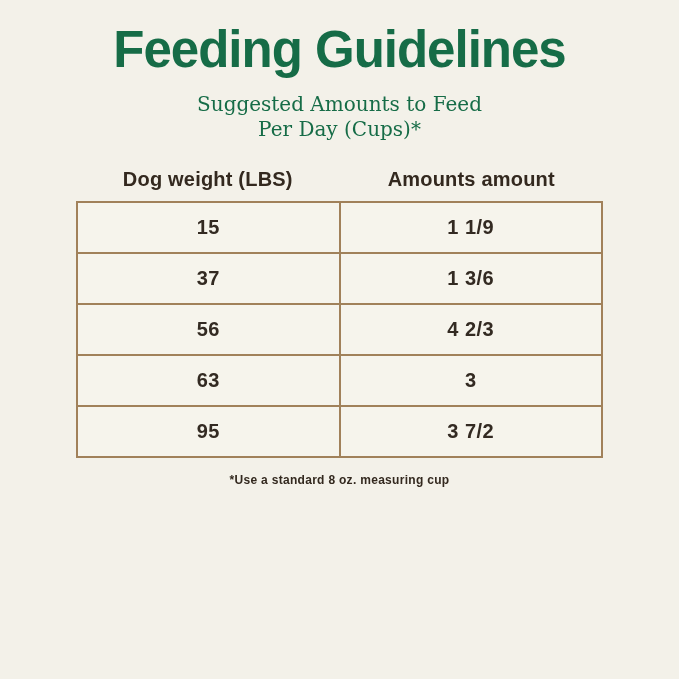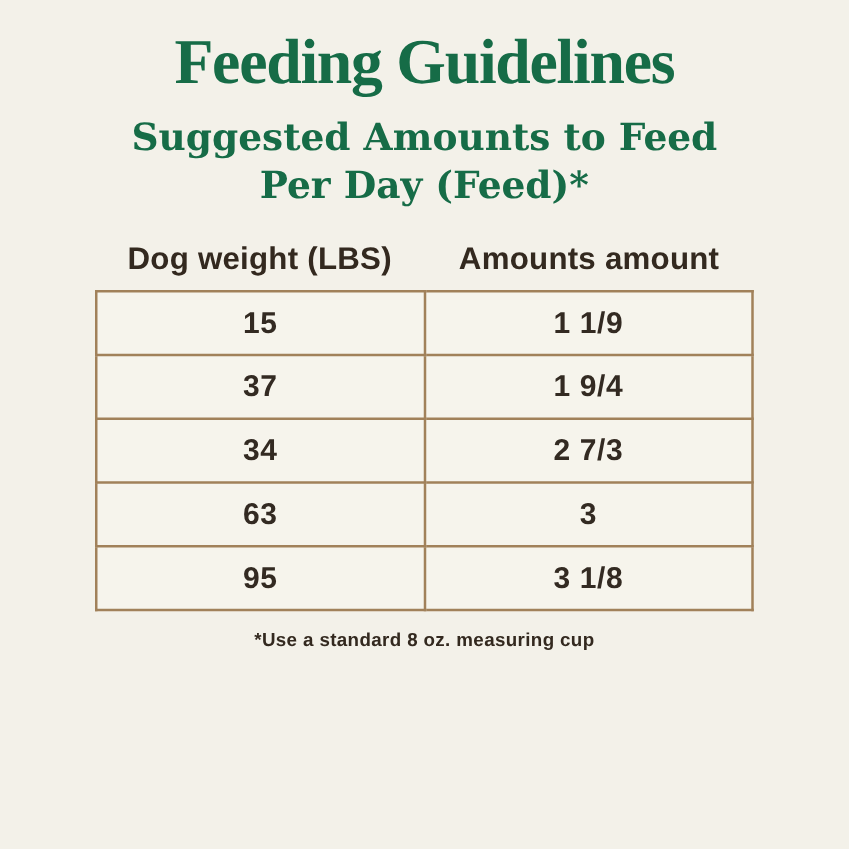--- a/index.html
+++ b/index.html
@@ -16,115 +16,115 @@
   .page {
     width: 679px;
     height: 679px;
     display: flex;
     flex-direction: column;
     align-items: center;
     box-sizing: border-box;
     padding-top: 22px;
   }
   .title {
-    font-family: Liberation Serif, serif;
+    font-family: Liberation Sans, sans-serif;
     font-weight: bold;
     font-size: 51px;
     line-height: 1.1;
     color: #166c47;
     text-align: center;
     letter-spacing: -1px;
     margin: 0;
   }
   .subtitle {
     font-family: "DejaVu Serif", serif;
-    font-weight: bold;
-    font-size: 30px;
+    font-weight: normal;
+    font-size: 20px;
     line-height: 1.25;
     color: #166c47;
     text-align: center;
     margin-top: 14px;
   }
   .col-headers {
     width: 527px;
     display: flex;
     margin-top: 26px;
     margin-bottom: 10px;
   }
   .col-headers .col-header {
     width: 50%;
     text-align: center;
-    font-size: 25px;
+    font-size: 20px;
     font-weight: bold;
     color: #33291f;
     letter-spacing: 0.2px;
   }
   .feed-table {
     width: 527px;
     border: 2px solid #a1815a;
     border-collapse: collapse;
     background: #f6f4ec;
   }
   .feed-table td {
     border: 2px solid #a1815a;
     width: 50%;
     height: 47px;
     text-align: center;
     vertical-align: middle;
-    font-size: 24px;
+    font-size: 20px;
     font-weight: bold;
     color: #332a22;
     letter-spacing: 0.5px;
   }
   .footnote {
     margin-top: 15px;
-    font-size: 15px;
+    font-size: 12px;
     font-weight: 600;
     color: #33291f;
     text-align: center;
     letter-spacing: 0.3px;
   }
 </style>
 </head>
 <body>
 
 <div class="page">
 
   <h1 class="title">Feeding Guidelines</h1>
 
   <div class="subtitle">
     <div>Suggested Amounts to Feed</div>
-    <div>Per Day (Feed)*</div>
+    <div>Per Day (Cups)*</div>
   </div>
 
   <div class="col-headers">
     <div class="col-header">Dog weight (LBS)</div>
     <div class="col-header">Amounts amount</div>
   </div>
 
   <table class="feed-table">
     <tbody id="table-body">
         <tr>
           <td>15</td>
           <td>1 1/9</td>
         </tr>
         <tr>
           <td>37</td>
-          <td>1 9/4</td>
+          <td>1 3/6</td>
         </tr>
         <tr>
-          <td>34</td>
-          <td>2 7/3</td>
+          <td>56</td>
+          <td>4 2/3</td>
         </tr>
         <tr>
           <td>63</td>
           <td>3</td>
         </tr>
         <tr>
           <td>95</td>
-          <td>3 1/8</td>
+          <td>3 7/2</td>
         </tr>
       </tbody>
   </table>
 
   <div class="footnote">*Use a standard 8 oz. measuring cup</div>
 
 </div>
 
 </body></html>

